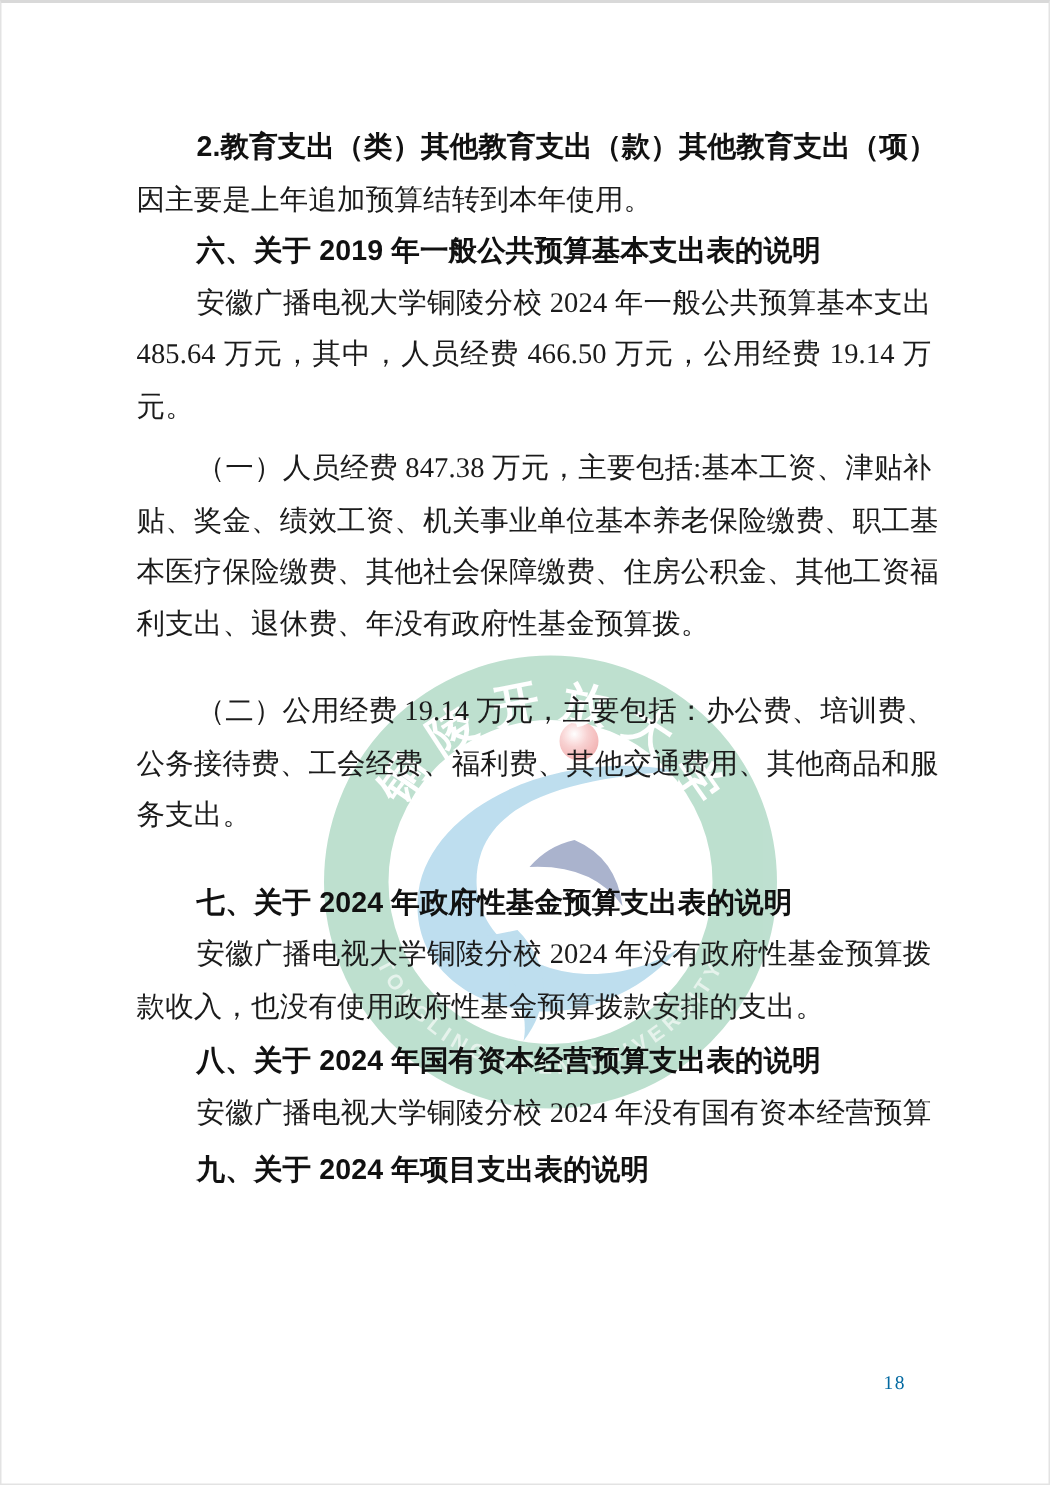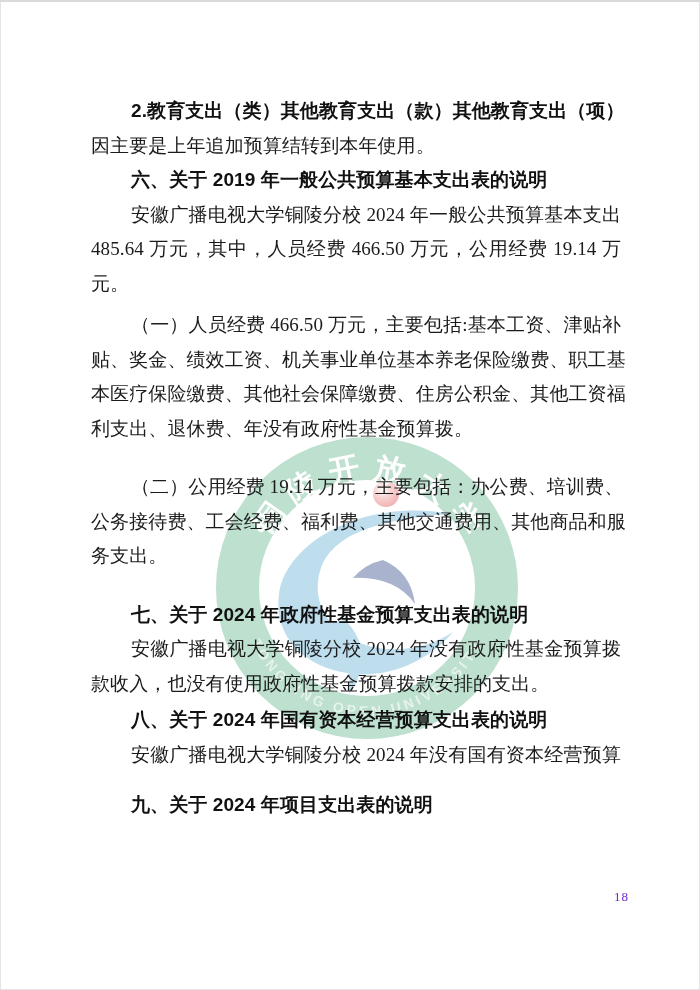--- a/index.html
+++ b/index.html
@@ -12,37 +12,37 @@
     position:absolute;inset:0;background:#ffffff;
     border:1px solid #e3e3e3;border-top:2px solid #d9d9d9;
     box-sizing:border-box;
   }
   
   .watermark{
     position:absolute;left:206px;top:426px;width:320px;height:320px;
     z-index:0;
   }
   .textblock{
-    position:absolute;left:90px;top:92px;width:530px;z-index:1;
+    position:absolute;left:90px;top:80px;width:530px;z-index:1;
     color:#1b1b1b;
   }
   .line{
     height:34.5px;line-height:34.5px;font-size:19px;letter-spacing:0.1px;
     white-space:nowrap;
   }
   .fill{text-align:justify;text-align-last:justify;}
   .indent{padding-left:40px;box-sizing:border-box;}
   .bold{
     font-family:"Liberation Sans","DejaVu Sans",sans-serif;
     font-weight:bold;color:#111;
   }
-  .g7{margin-top:7px}.g8{margin-top:24px}.g2{margin-top:2px}.g4{margin-top:16px}
+  .g7{margin-top:7px}.g8{margin-top:24px}.g2{margin-top:2px}.g4{margin-top:4px}
   .pagenum{
-    position:absolute;left:588px;top:887px;width:40px;text-align:right;
-    font-size:13px;color:#6d28d9;z-index:1;letter-spacing:1px;
+    position:absolute;left:588px;top:912px;width:40px;text-align:left;
+    font-size:13px;color:#0369a1;z-index:1;letter-spacing:1px;
   }
 </style>
 </head>
 <body>
 
 <div class="page">
 
   <svg class="watermark" viewBox="0 0 320 320" xmlns="http://www.w3.org/2000/svg">
     <defs>
       <radialGradient id="sunGrad" cx="38%" cy="32%" r="75%">
@@ -90,21 +90,21 @@
     </g>
   </svg>
 
   <div class="textblock">
     <div class="line bold indent fill">2.教育支出（类）其他教育支出（款）其他教育支出（项）</div>
     <div class="line">因主要是上年追加预算结转到本年使用。</div>
     <div class="line bold indent">六、关于 2019 年一般公共预算基本支出表的说明</div>
     <div class="line indent fill">安徽广播电视大学铜陵分校 2024 年一般公共预算基本支出</div>
     <div class="line fill">485.64 万元，其中，人员经费 466.50 万元，公用经费 19.14 万</div>
     <div class="line">元。</div>
-    <div class="line indent fill g7">（一）人员经费 466.50 万元，主要包括:基本工资、津贴补</div>
+    <div class="line indent fill g7">（一）人员经费 847.38 万元，主要包括:基本工资、津贴补</div>
     <div class="line fill">贴、奖金、绩效工资、机关事业单位基本养老保险缴费、职工基</div>
     <div class="line fill">本医疗保险缴费、其他社会保障缴费、住房公积金、其他工资福</div>
     <div class="line">利支出、退休费、年没有政府性基金预算拨。</div>
     <div class="line indent fill g8">（二）公用经费 19.14 万元，主要包括：办公费、培训费、</div>
     <div class="line fill">公务接待费、工会经费、福利费、其他交通费用、其他商品和服</div>
     <div class="line">务支出。</div>
     <div class="line bold indent g8">七、关于 2024 年政府性基金预算支出表的说明</div>
     <div class="line indent fill">安徽广播电视大学铜陵分校 2024 年没有政府性基金预算拨</div>
     <div class="line">款收入，也没有使用政府性基金预算拨款安排的支出。</div>
     <div class="line bold indent g2">八、关于 2024 年国有资本经营预算支出表的说明</div>

